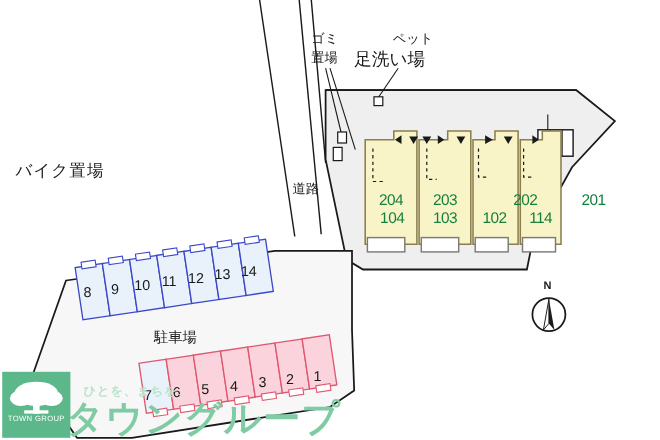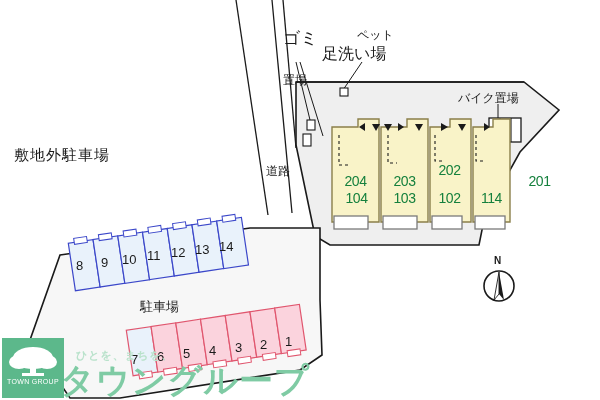--- a/index.html
+++ b/index.html
@@ -4,22 +4,22 @@
 <style>
   html,body{margin:0;padding:0;background:#ffffff;}
   body{width:600px;height:400px;overflow:hidden;
        font-family:"Liberation Sans","DejaVu Sans",sans-serif;}
   #stage{position:relative;width:600px;height:400px;background:#ffffff;}
   #stage svg{position:absolute;left:0;top:0;}
   .txt{position:absolute;color:#1a1a1a;white-space:nowrap;}
   .addr1{left:14px;top:146px;font-size:15px;letter-spacing:1px;}
   .addr2{left:8px;top:192px;font-size:15px;letter-spacing:0.5px;}
   .lbl-road{left:266px;top:163px;font-size:12px;text-align:right;}
-  .lbl-gomi1{left:283px;top:27px;font-size:17px;text-align:right;}
-  .lbl-gomi2{left:283px;top:44px;font-size:12px;margin-top:28px;}
+  .lbl-gomi1{left:283px;top:27px;font-size:12px;text-align:right;}
+  .lbl-gomi2{left:283px;top:44px;font-size:12px;}
   .lbl-pet1{left:333px;top:27px;font-size:12px;margin-left:24px;}
   .lbl-pet2{left:322px;top:44px;font-size:16px;}
   .lbl-bike{left:458px;top:90px;font-size:12px;}
   .lbl-parking{left:140px;top:298px;font-size:13px;}
   .lbl-n{left:494px;top:255px;font-size:10px;font-weight:bold;}
   .unit-num{position:absolute;font-size:14px;color:#15803d;text-align:center;
             letter-spacing:-0.5px;}
   .slot-num{position:absolute;font-size:13px;color:#1a1a1a;}
   .wm{position:absolute;color:#9ed9b8;font-weight:bold;pointer-events:none;}
   .wm1{left:76px;top:348px;font-size:11px;letter-spacing:1px;color:#b9e2cb;}
@@ -123,36 +123,35 @@
       <rect x="286" y="374" width="13" height="6" fill="#ffffff" stroke="#e0566e" stroke-width="1"></rect>
     </g>
 
     <g>
       <circle cx="499" cy="286" r="15" fill="#ffffff" stroke="#1a1a1a" stroke-width="1.6"></circle>
       <polygon points="499,272 504,300 499,294" fill="#1a1a1a"></polygon>
       <polygon points="499,272 494,300 499,294" fill="#ffffff" stroke="#1a1a1a" stroke-width="0.9"></polygon>
     </g>
   </svg>
 
-  <div class="txt addr1">敷地外駐車場</div>
+  <div class="txt addr1">バイク置場</div>
 
   <div class="txt lbl-road">道路</div>
   <div class="txt lbl-gomi1">ゴミ</div>
   <div class="txt lbl-gomi2">置場</div>
   <div class="txt lbl-pet1">ペット</div>
   <div class="txt lbl-pet2">足洗い場</div>
-  <div class="txt lbl-bike">バイク置場</div>
   <div class="txt lbl-parking">駐車場</div>
   <div class="txt lbl-n">N</div>
 
   <div class="unit-num" style="left:332px;top:173px;width:47px;">204</div>
   <div class="unit-num" style="left:333px;top:190px;width:47px;">104</div>
   <div class="unit-num" style="left:381px;top:173px;width:47px;">203</div>
   <div class="unit-num" style="left:381px;top:190px;width:47px;">103</div>
-  <div class="unit-num" style="left:428px;top:162px;width:43px;">202</div>
+  <div class="unit-num" style="left:428px;top:173px;width:43px;padding-left:28px;">202</div>
   <div class="unit-num" style="left:428px;top:190px;width:43px;text-align:center;">102</div>
   <div class="unit-num" style="left:470px;top:173px;width:43px;padding-left:48px;">201</div>
   <div class="unit-num" style="left:470px;top:190px;width:43px;">114</div>
 
   <div class="slot-num" style="left:76px;top:258px;">8</div>
   <div class="slot-num" style="left:101px;top:255px;">9</div>
   <div class="slot-num" style="left:122px;top:252px;">10</div>
   <div class="slot-num" style="left:147px;top:248px;">11</div>
   <div class="slot-num" style="left:171px;top:245px;">12</div>
   <div class="slot-num" style="left:195px;top:242px;">13</div>

